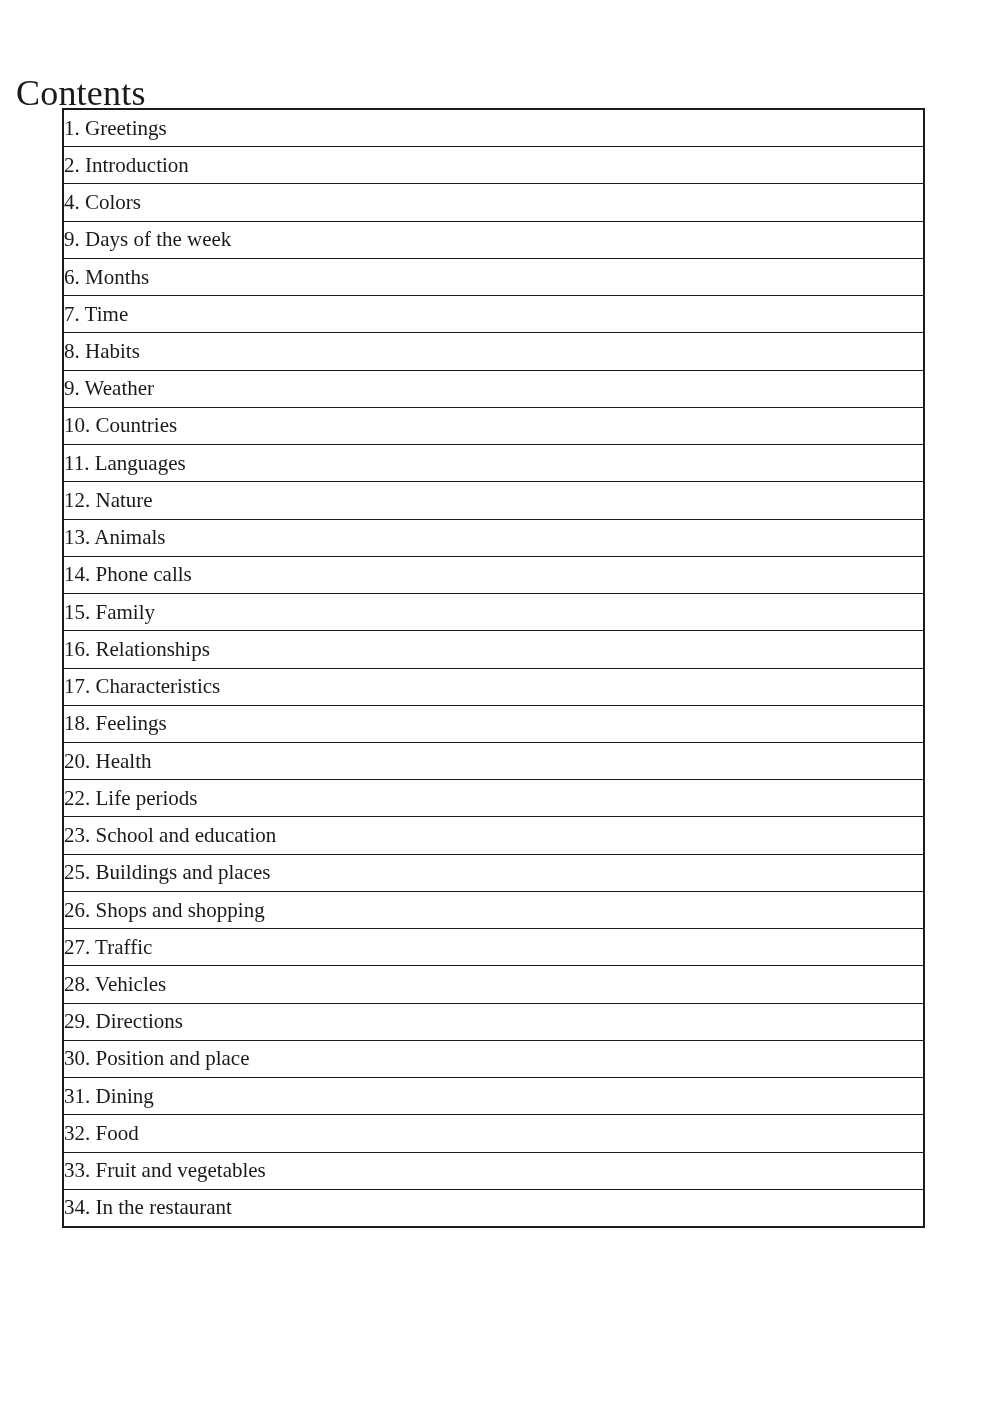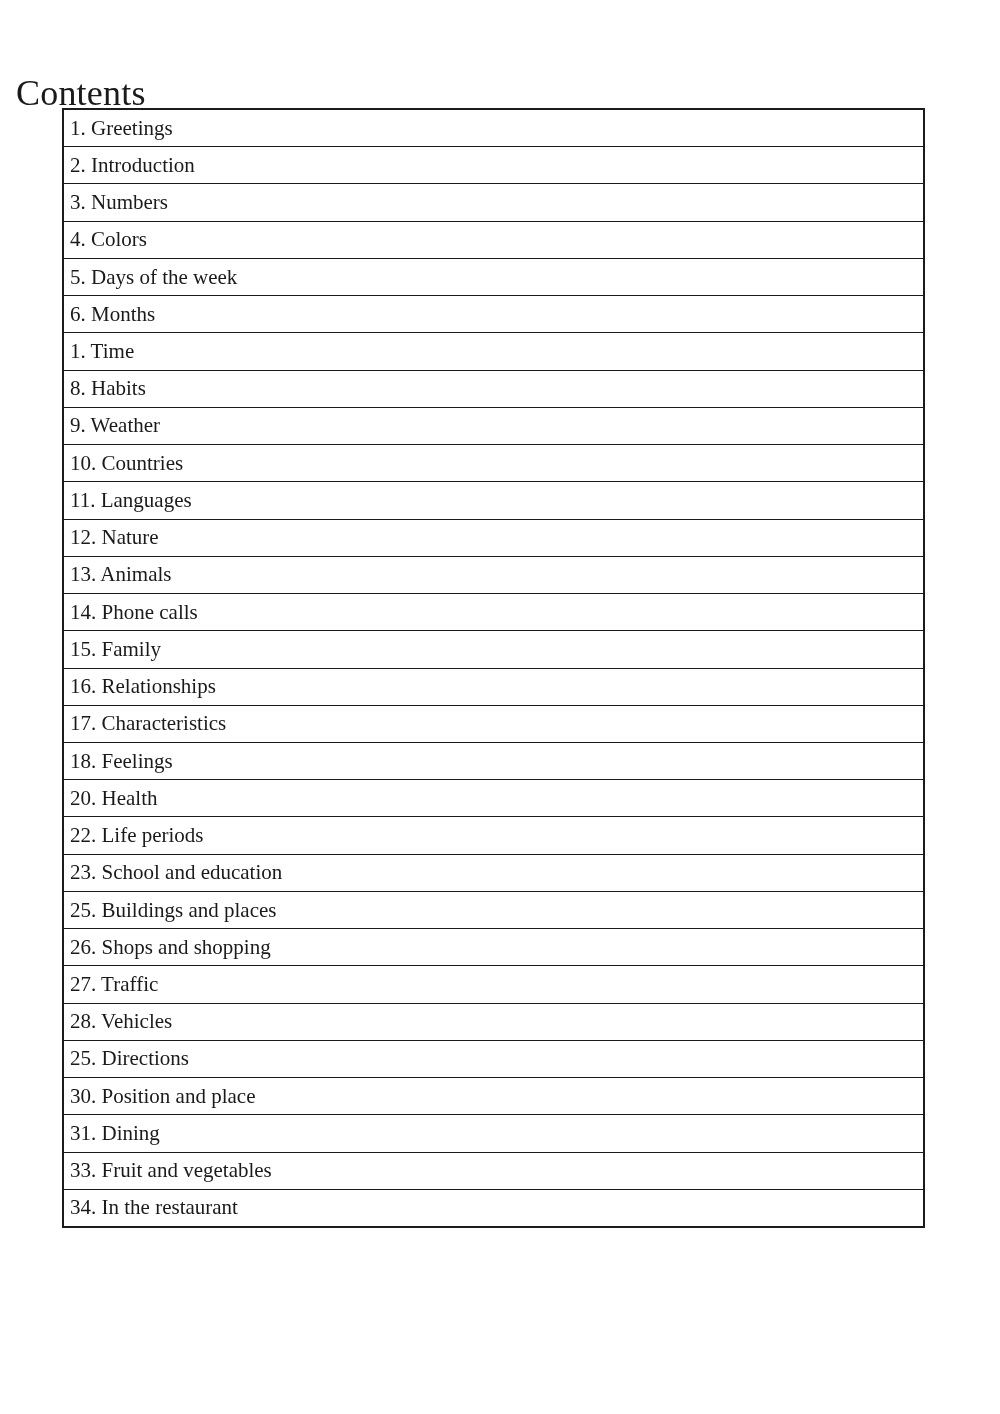--- a/index.html
+++ b/index.html
@@ -37,21 +37,20 @@
     display: flex;
     flex-direction: column;
     background: #ffffff;
   }
   .toc-row {
     flex: 1 1 0;
     box-sizing: border-box;
     border-bottom: 1.5px solid #1b1b1b;
     display: flex;
     align-items: center;
-    padding-left: 6px;
   }
   .toc-row:last-child {
     border-bottom: none;
   }
   .toc-entry {
     font-size: 21px;
     line-height: 1;
     white-space: nowrap;
   }
 </style>
@@ -61,33 +60,30 @@
 <h1 class="page-title">Contents</h1>
 
 <div class="toc-table">
     <div class="toc-row">
       <span class="toc-entry">1. Greetings</span>
     </div>
     <div class="toc-row">
       <span class="toc-entry">2. Introduction</span>
     </div>
     <div class="toc-row">
-      <span class="toc-entry">3. Numbers</span>
-    </div>
-    <div class="toc-row">
       <span class="toc-entry">4. Colors</span>
     </div>
     <div class="toc-row">
-      <span class="toc-entry">5. Days of the week</span>
+      <span class="toc-entry">9. Days of the week</span>
     </div>
     <div class="toc-row">
       <span class="toc-entry">6. Months</span>
     </div>
     <div class="toc-row">
-      <span class="toc-entry">1. Time</span>
+      <span class="toc-entry">7. Time</span>
     </div>
     <div class="toc-row">
       <span class="toc-entry">8. Habits</span>
     </div>
     <div class="toc-row">
       <span class="toc-entry">9. Weather</span>
     </div>
     <div class="toc-row">
       <span class="toc-entry">10. Countries</span>
     </div>
@@ -130,27 +126,30 @@
     <div class="toc-row">
       <span class="toc-entry">26. Shops and shopping</span>
     </div>
     <div class="toc-row">
       <span class="toc-entry">27. Traffic</span>
     </div>
     <div class="toc-row">
       <span class="toc-entry">28. Vehicles</span>
     </div>
     <div class="toc-row">
-      <span class="toc-entry">25. Directions</span>
+      <span class="toc-entry">29. Directions</span>
     </div>
     <div class="toc-row">
       <span class="toc-entry">30. Position and place</span>
     </div>
     <div class="toc-row">
       <span class="toc-entry">31. Dining</span>
+    </div>
+    <div class="toc-row">
+      <span class="toc-entry">32. Food</span>
     </div>
     <div class="toc-row">
       <span class="toc-entry">33. Fruit and vegetables</span>
     </div>
     <div class="toc-row">
       <span class="toc-entry">34. In the restaurant</span>
     </div>
   </div>
 
 </body></html>

